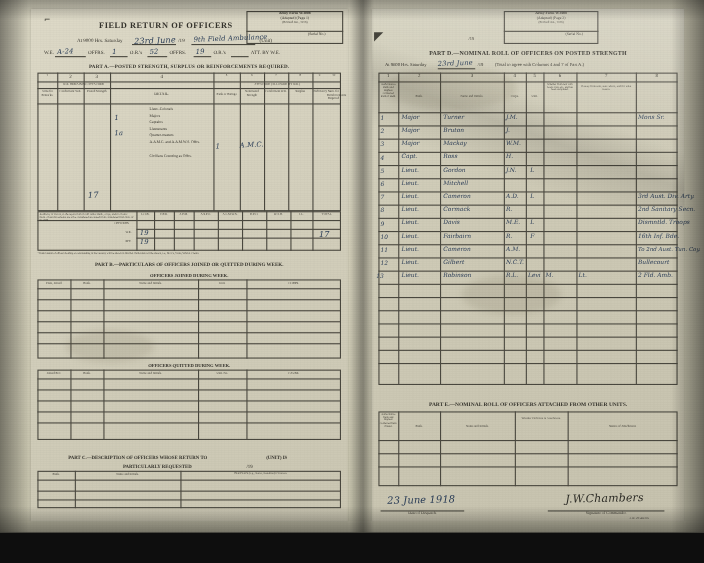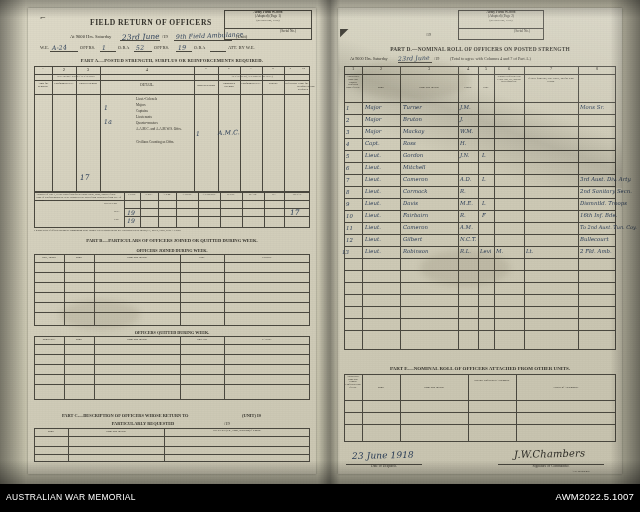--- a/index.html
+++ b/index.html
@@ -495,17 +495,13 @@
     <div id="fold"></div>
 
     <div class="blotch" style="left:350px;top:60px;width:120px;height:40px;"></div>
     <div class="blotch" style="left:420px;top:250px;width:90px;height:36px;"></div>
     <div class="blotch" style="left:60px;top:300px;width:80px;height:30px;"></div>
 
     <div id="grain"></div>
     <div id="vignette"></div>
   </div>
 
-  <div id="footer">
-    <div class="left">AUSTRALIAN WAR MEMORIAL</div>
-    <div class="right">AWM2022.5.1007</div>
-  </div>
 </div>
 
 </body></html>

